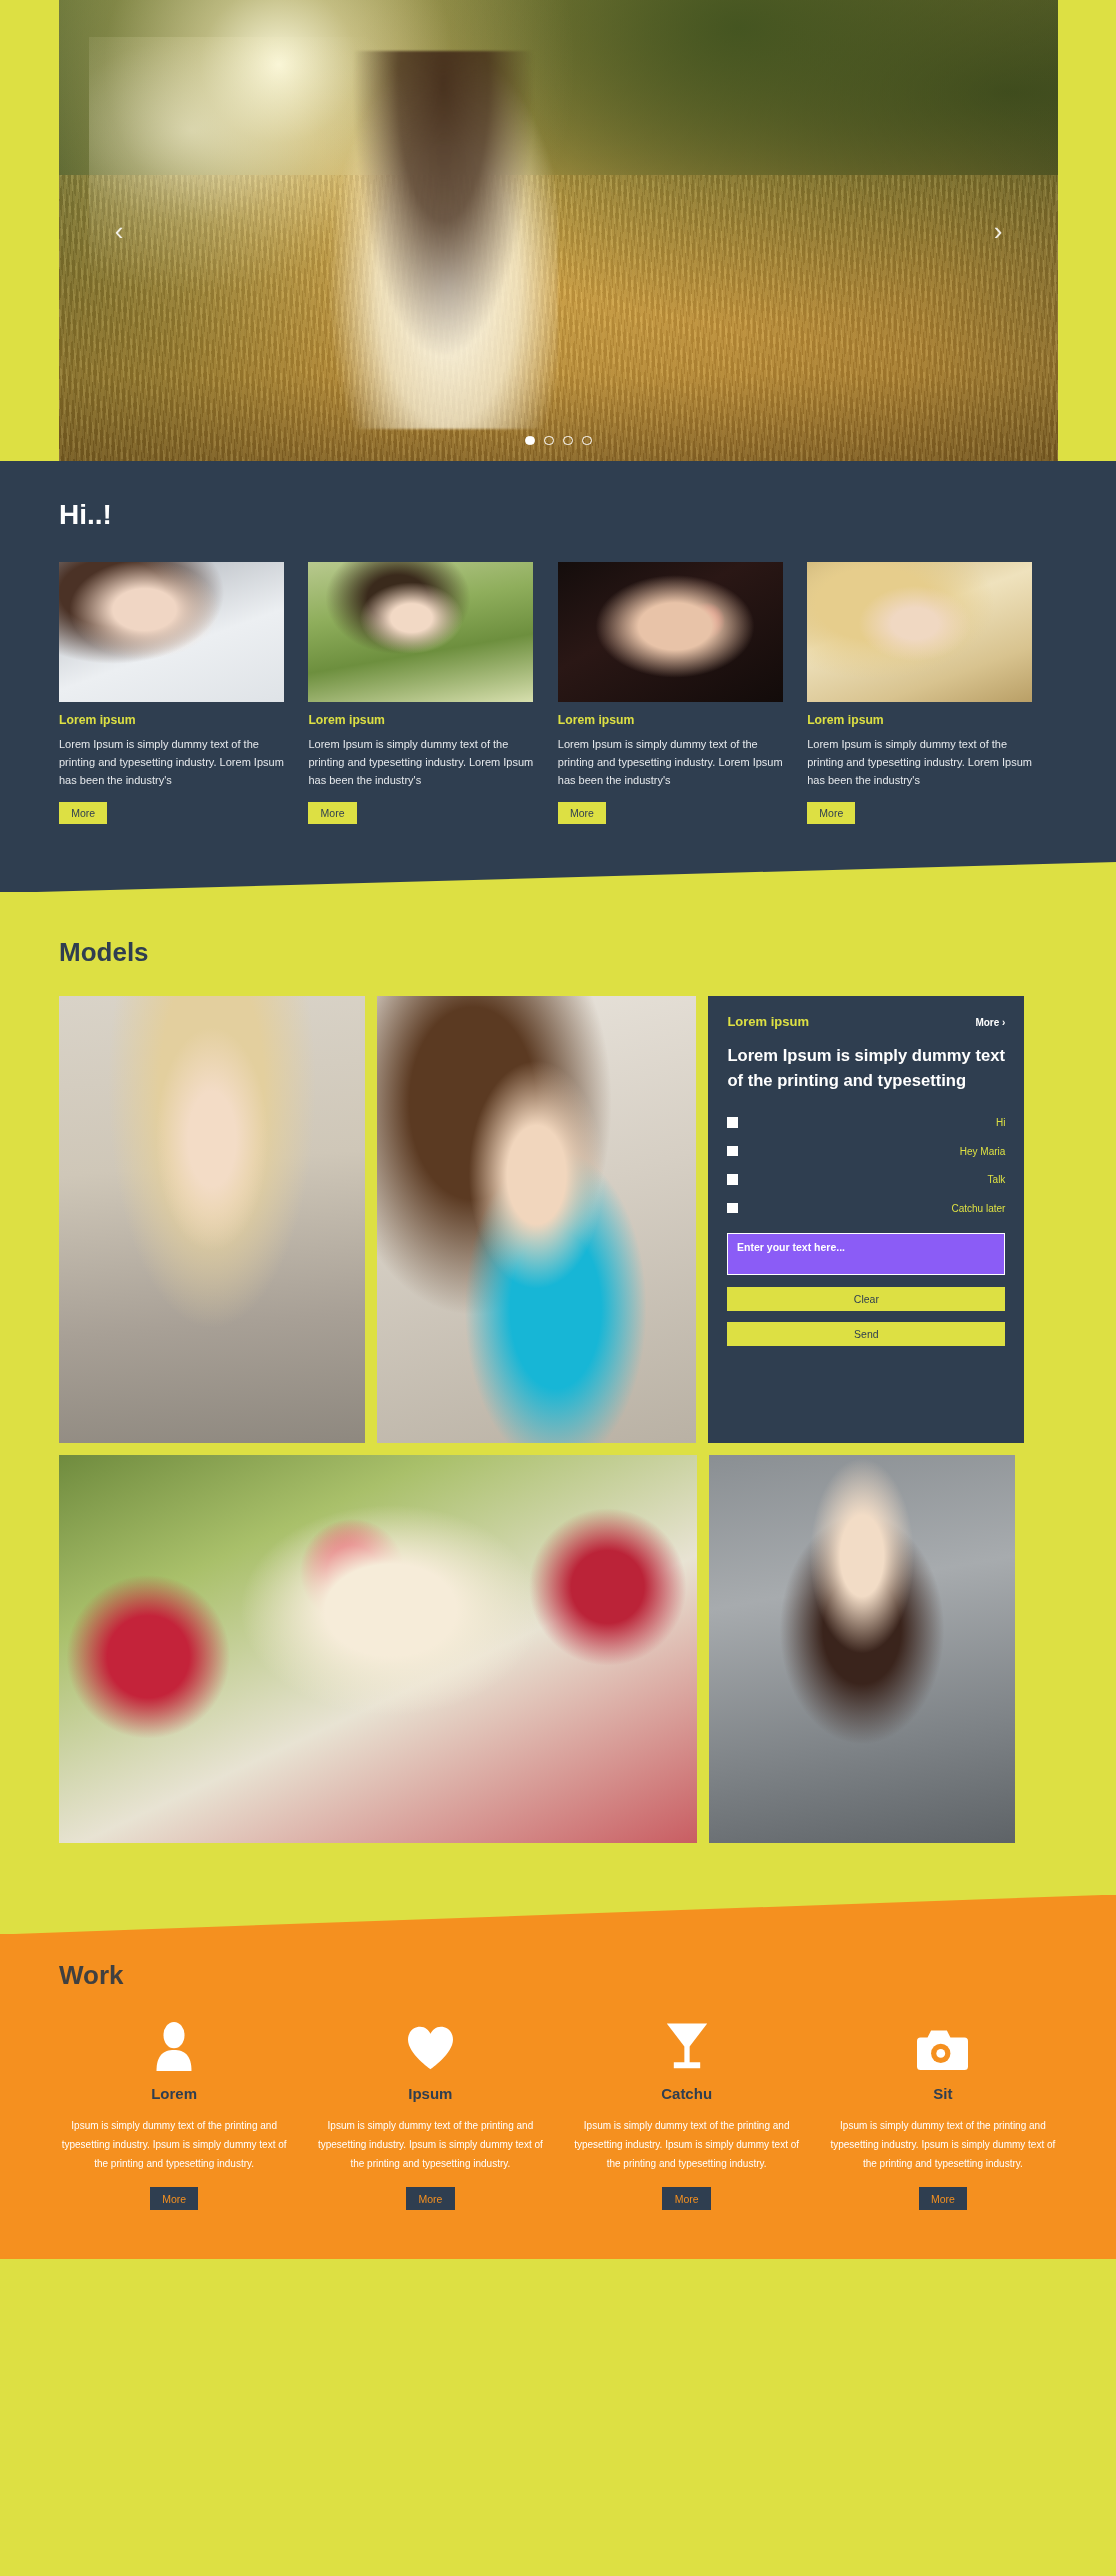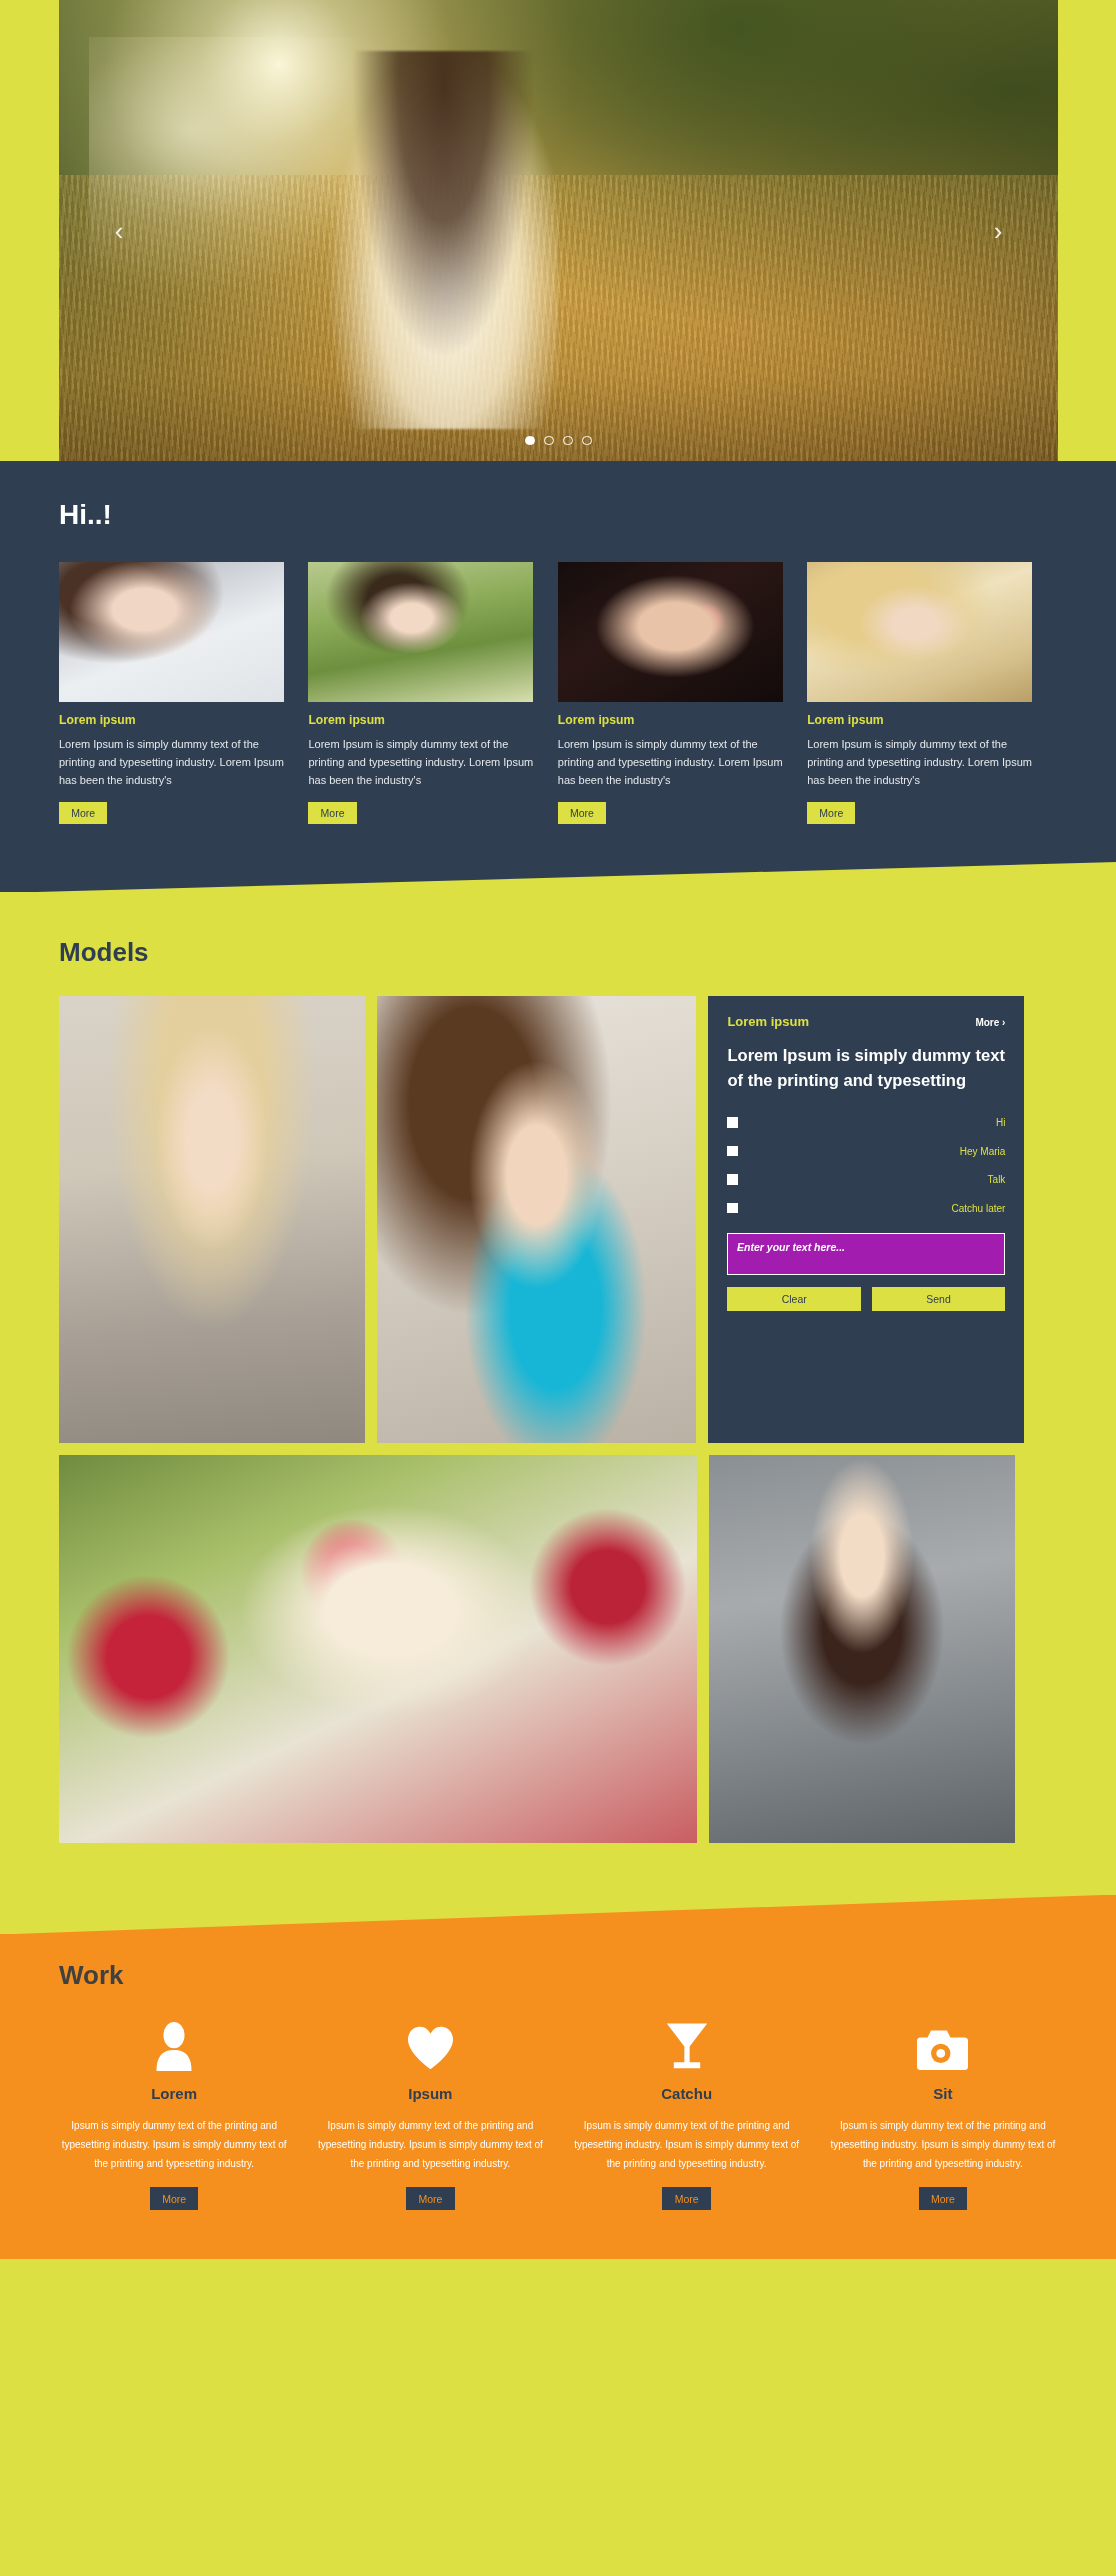--- a/index.html
+++ b/index.html
@@ -125,28 +125,28 @@
   }
   .cp-top { display: flex; align-items: baseline; justify-content: space-between; }
   .cp-label { color: #dde043; font-size: 13px; font-weight: bold; }
   .cp-more { color: #ffffff; font-size: 10px; font-weight: bold; cursor: pointer; }
   .cp-head { color: #ffffff; font-size: 16.6px; font-weight: bold; line-height: 1.5; margin: 15.7px 0 23px; }
   .cp-opts { margin-bottom: 19px; }
   .cp-opt { display: flex; align-items: center; gap: 8.7px; margin-bottom: 17.5px; justify-content: space-between; }
   .cp-box { width: 10.5px; height: 10.5px; background: #ffffff; border: 0.9px solid #ffffff; cursor: pointer; }
   .cp-opt span { color: #dde043; font-size: 10px; }
   .cp-input {
-    width: 100%; height: 42px; background: #a21caf;
+    width: 100%; height: 42px; background: #8b5cf6;
     border: 1.3px solid #ffffff; color: #ffffff;
     font-size: 10.5px; font-weight: bold; padding: 7px 8.7px;
     font-family: "Liberation Sans", sans-serif;
-    vertical-align: top; resize: none; font-style: italic;
+    vertical-align: top; resize: none;
   }
   .cp-input::placeholder { color: #ffffff; font-weight: bold; }
-  .cp-btns { display: flex; gap: 10.5px; margin-top: 12.2px; }
+  .cp-btns { display: flex; gap: 10.5px; margin-top: 12.2px; flex-direction: column; }
   .cp-btns button {
     flex: 1; background: #dde043; color: #2f3e50; border: none;
     font-size: 10.5px; padding: 6.1px 0; cursor: pointer;
     font-family: "Liberation Sans", sans-serif;
   }
   .models-grid-bot { display: flex; gap: 12.2px; margin-top: 12.2px; padding-bottom: 52px; }
   .m3 { width: 638px; height: 388px; }
   .m4 { width: 306px; height: 388px; }
 
   

